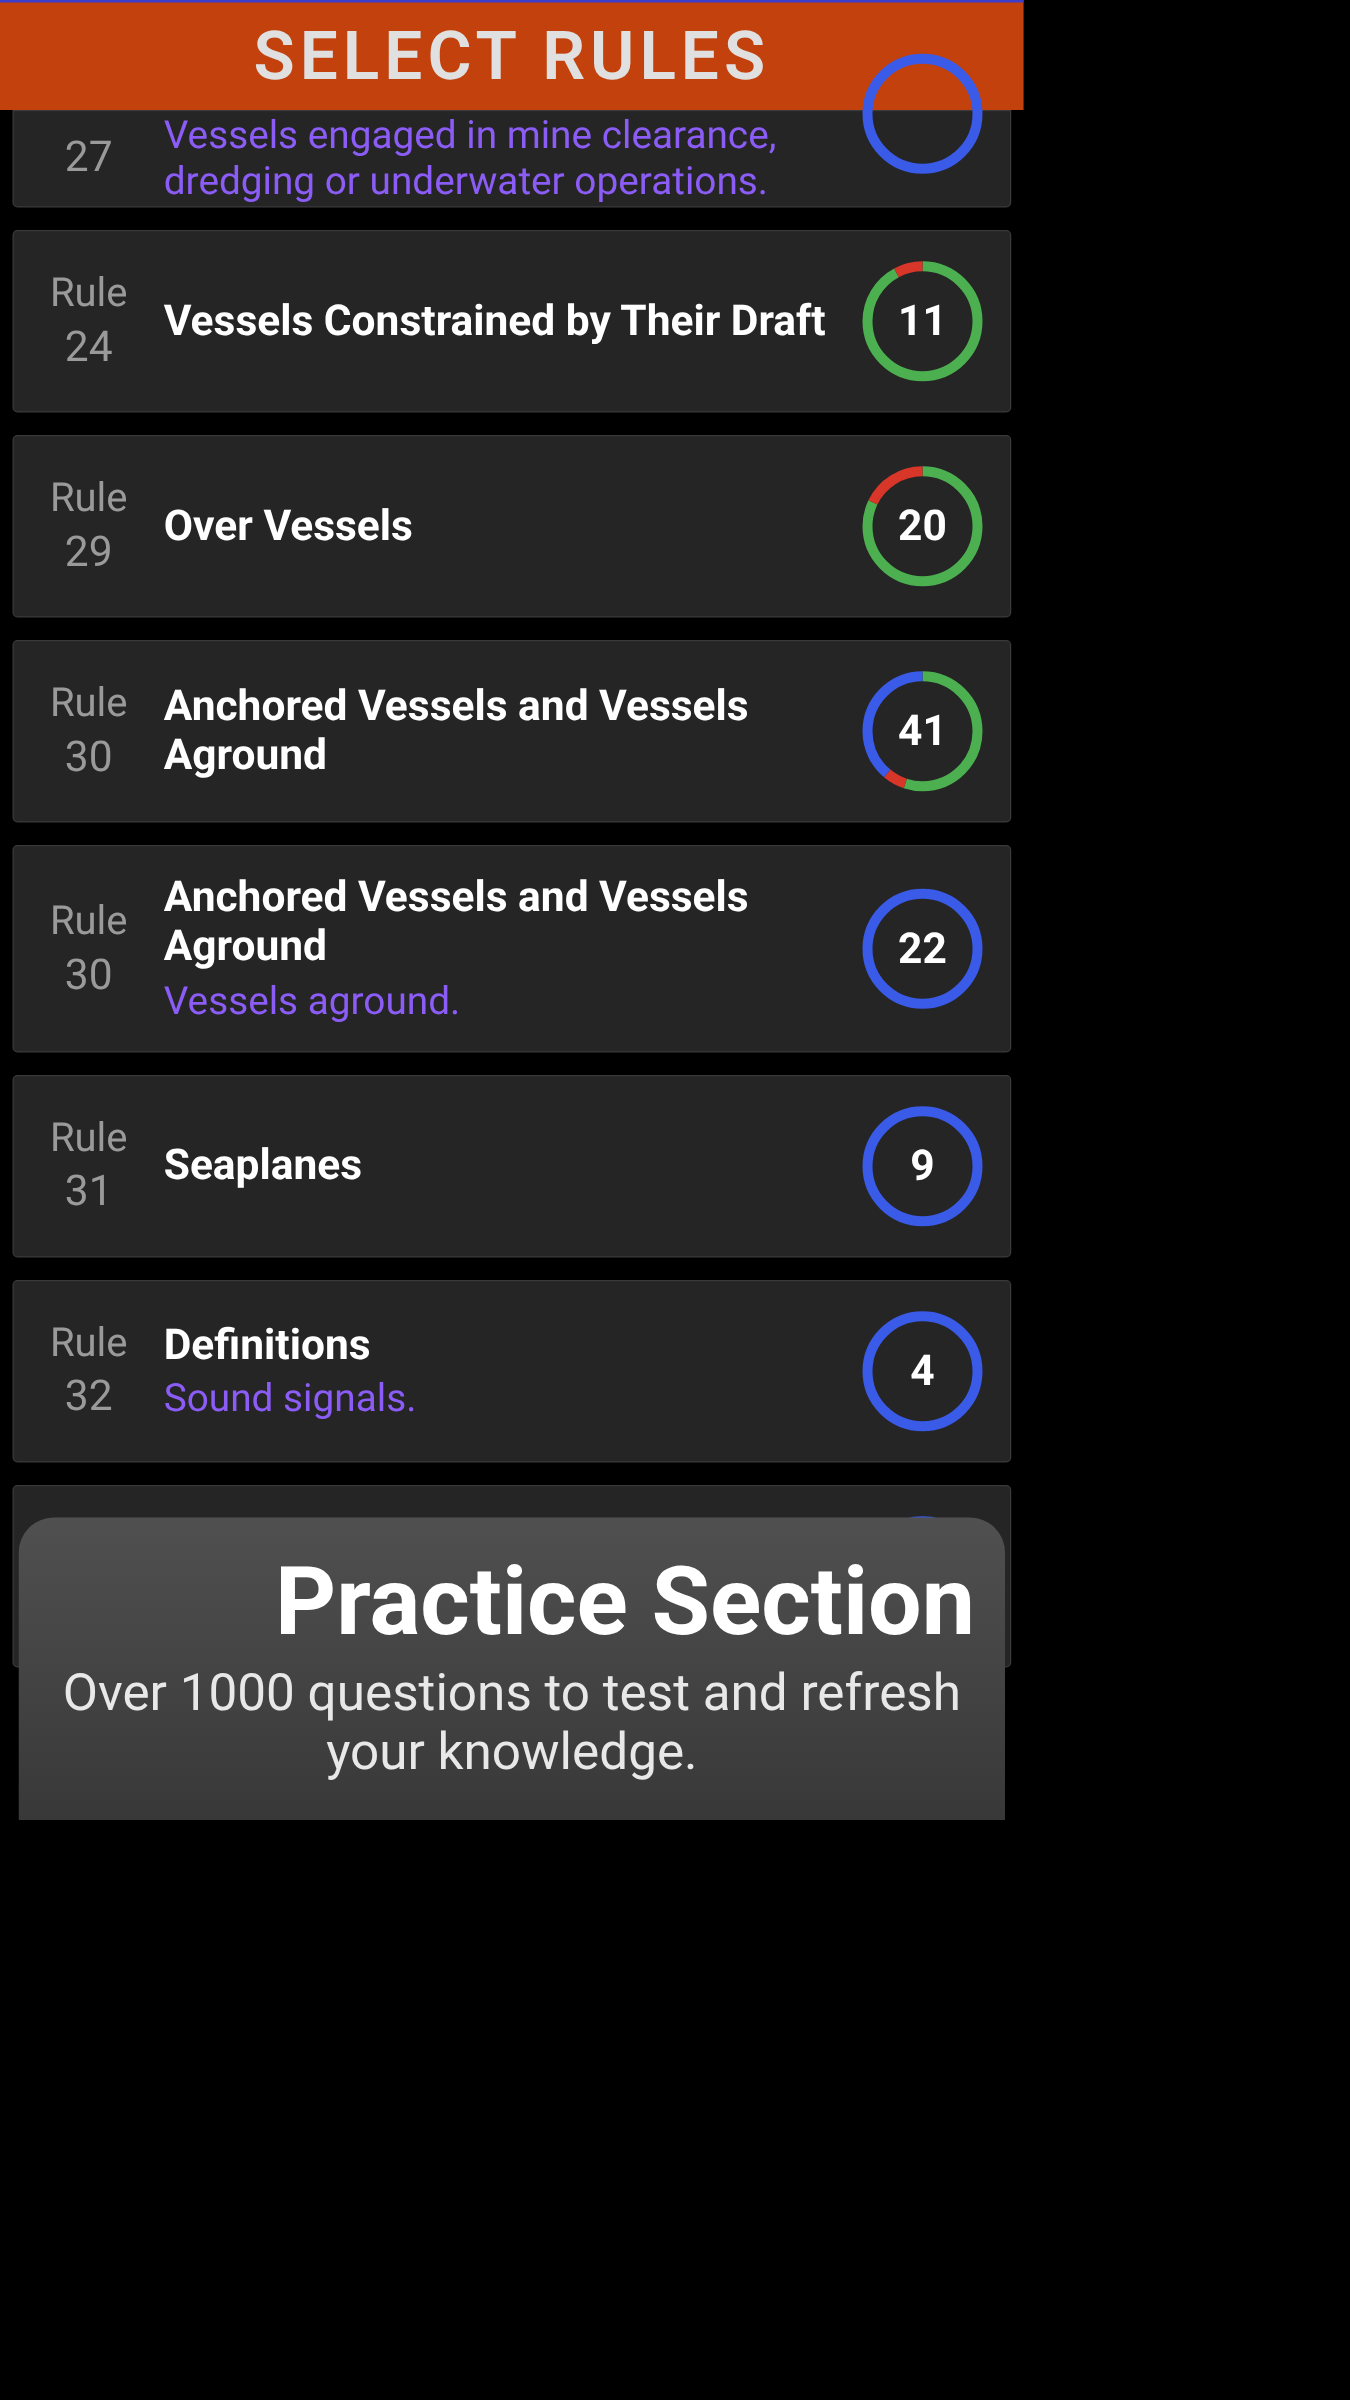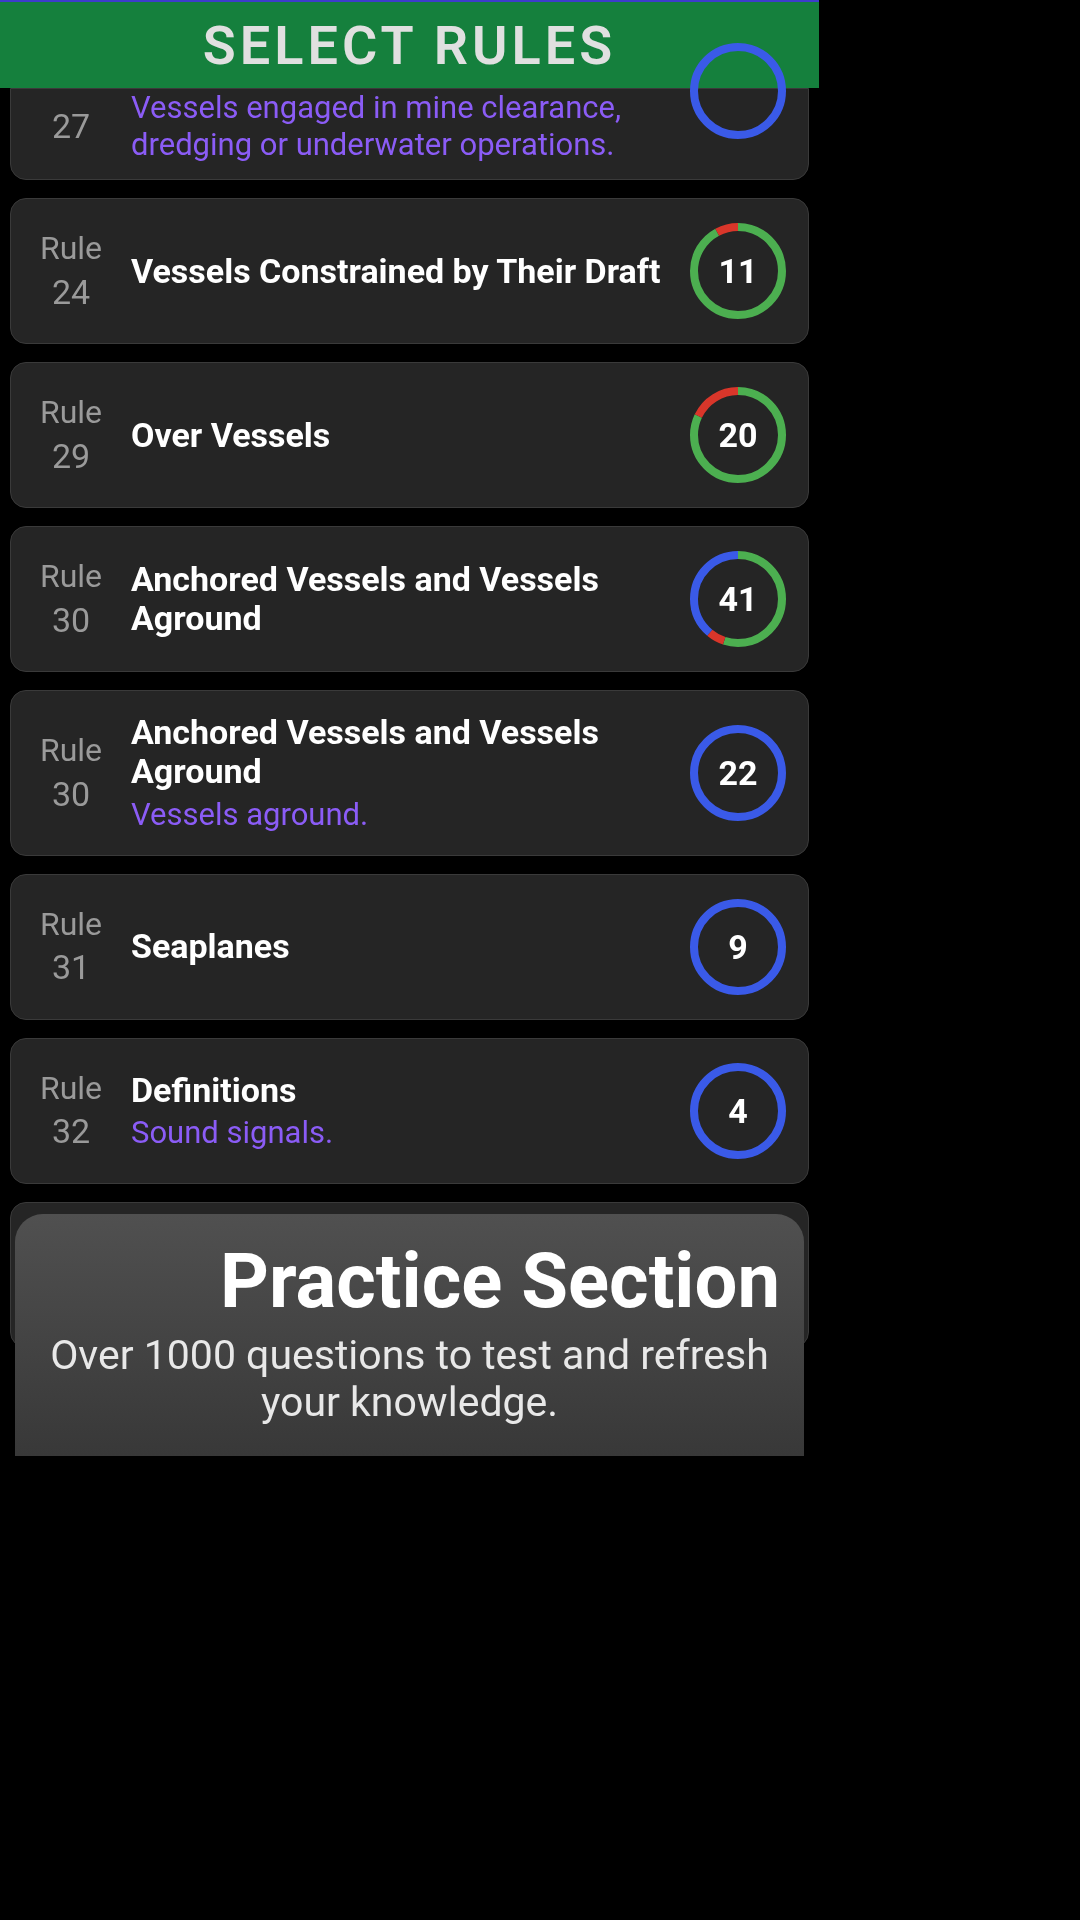--- a/index.html
+++ b/index.html
@@ -10,53 +10,53 @@
   body {
     width: 819px;
     height: 1456px;
     background: #000;
     font-family: -apple-system, BlinkMacSystemFont, "Segoe UI", Roboto, sans-serif;
     overflow: hidden;
     position: relative;
   }
   .header {
     height: 88px;
-    background: #15803d;
+    background: #c2410c;
     display: flex;
     align-items: center;
     justify-content: center;
     border-top: 2px solid #3d3dcc;
   }
   .header-title {
     color: #e0e0e0;
     font-size: 54px;
     font-weight: 600;
     letter-spacing: 4px;
   }
   .list-container {
     padding: 0 10px;
   }
   .rule-card {
     background: #252525;
     border: 1px solid #3a3a3a;
-    border-radius: 16px;
+    border-radius: 4px;
     margin-bottom: 18px;
     padding: 22px 20px;
     display: flex;
     align-items: center;
     gap: 20px;
     min-height: 140px;
   }
   .rule-card.partial-top {
     border-top-left-radius: 0;
     border-top-right-radius: 0;
     margin-top: 0;
     padding-top: 0;
     min-height: auto;
-    padding-bottom: 16px;
+    padding-bottom: 2px;
   }
   .rule-card.partial-bottom {
     margin-bottom: 0;
   }
   .rule-label-col {
     width: 80px;
     display: flex;
     flex-direction: column;
     align-items: center;
     flex-shrink: 0;

